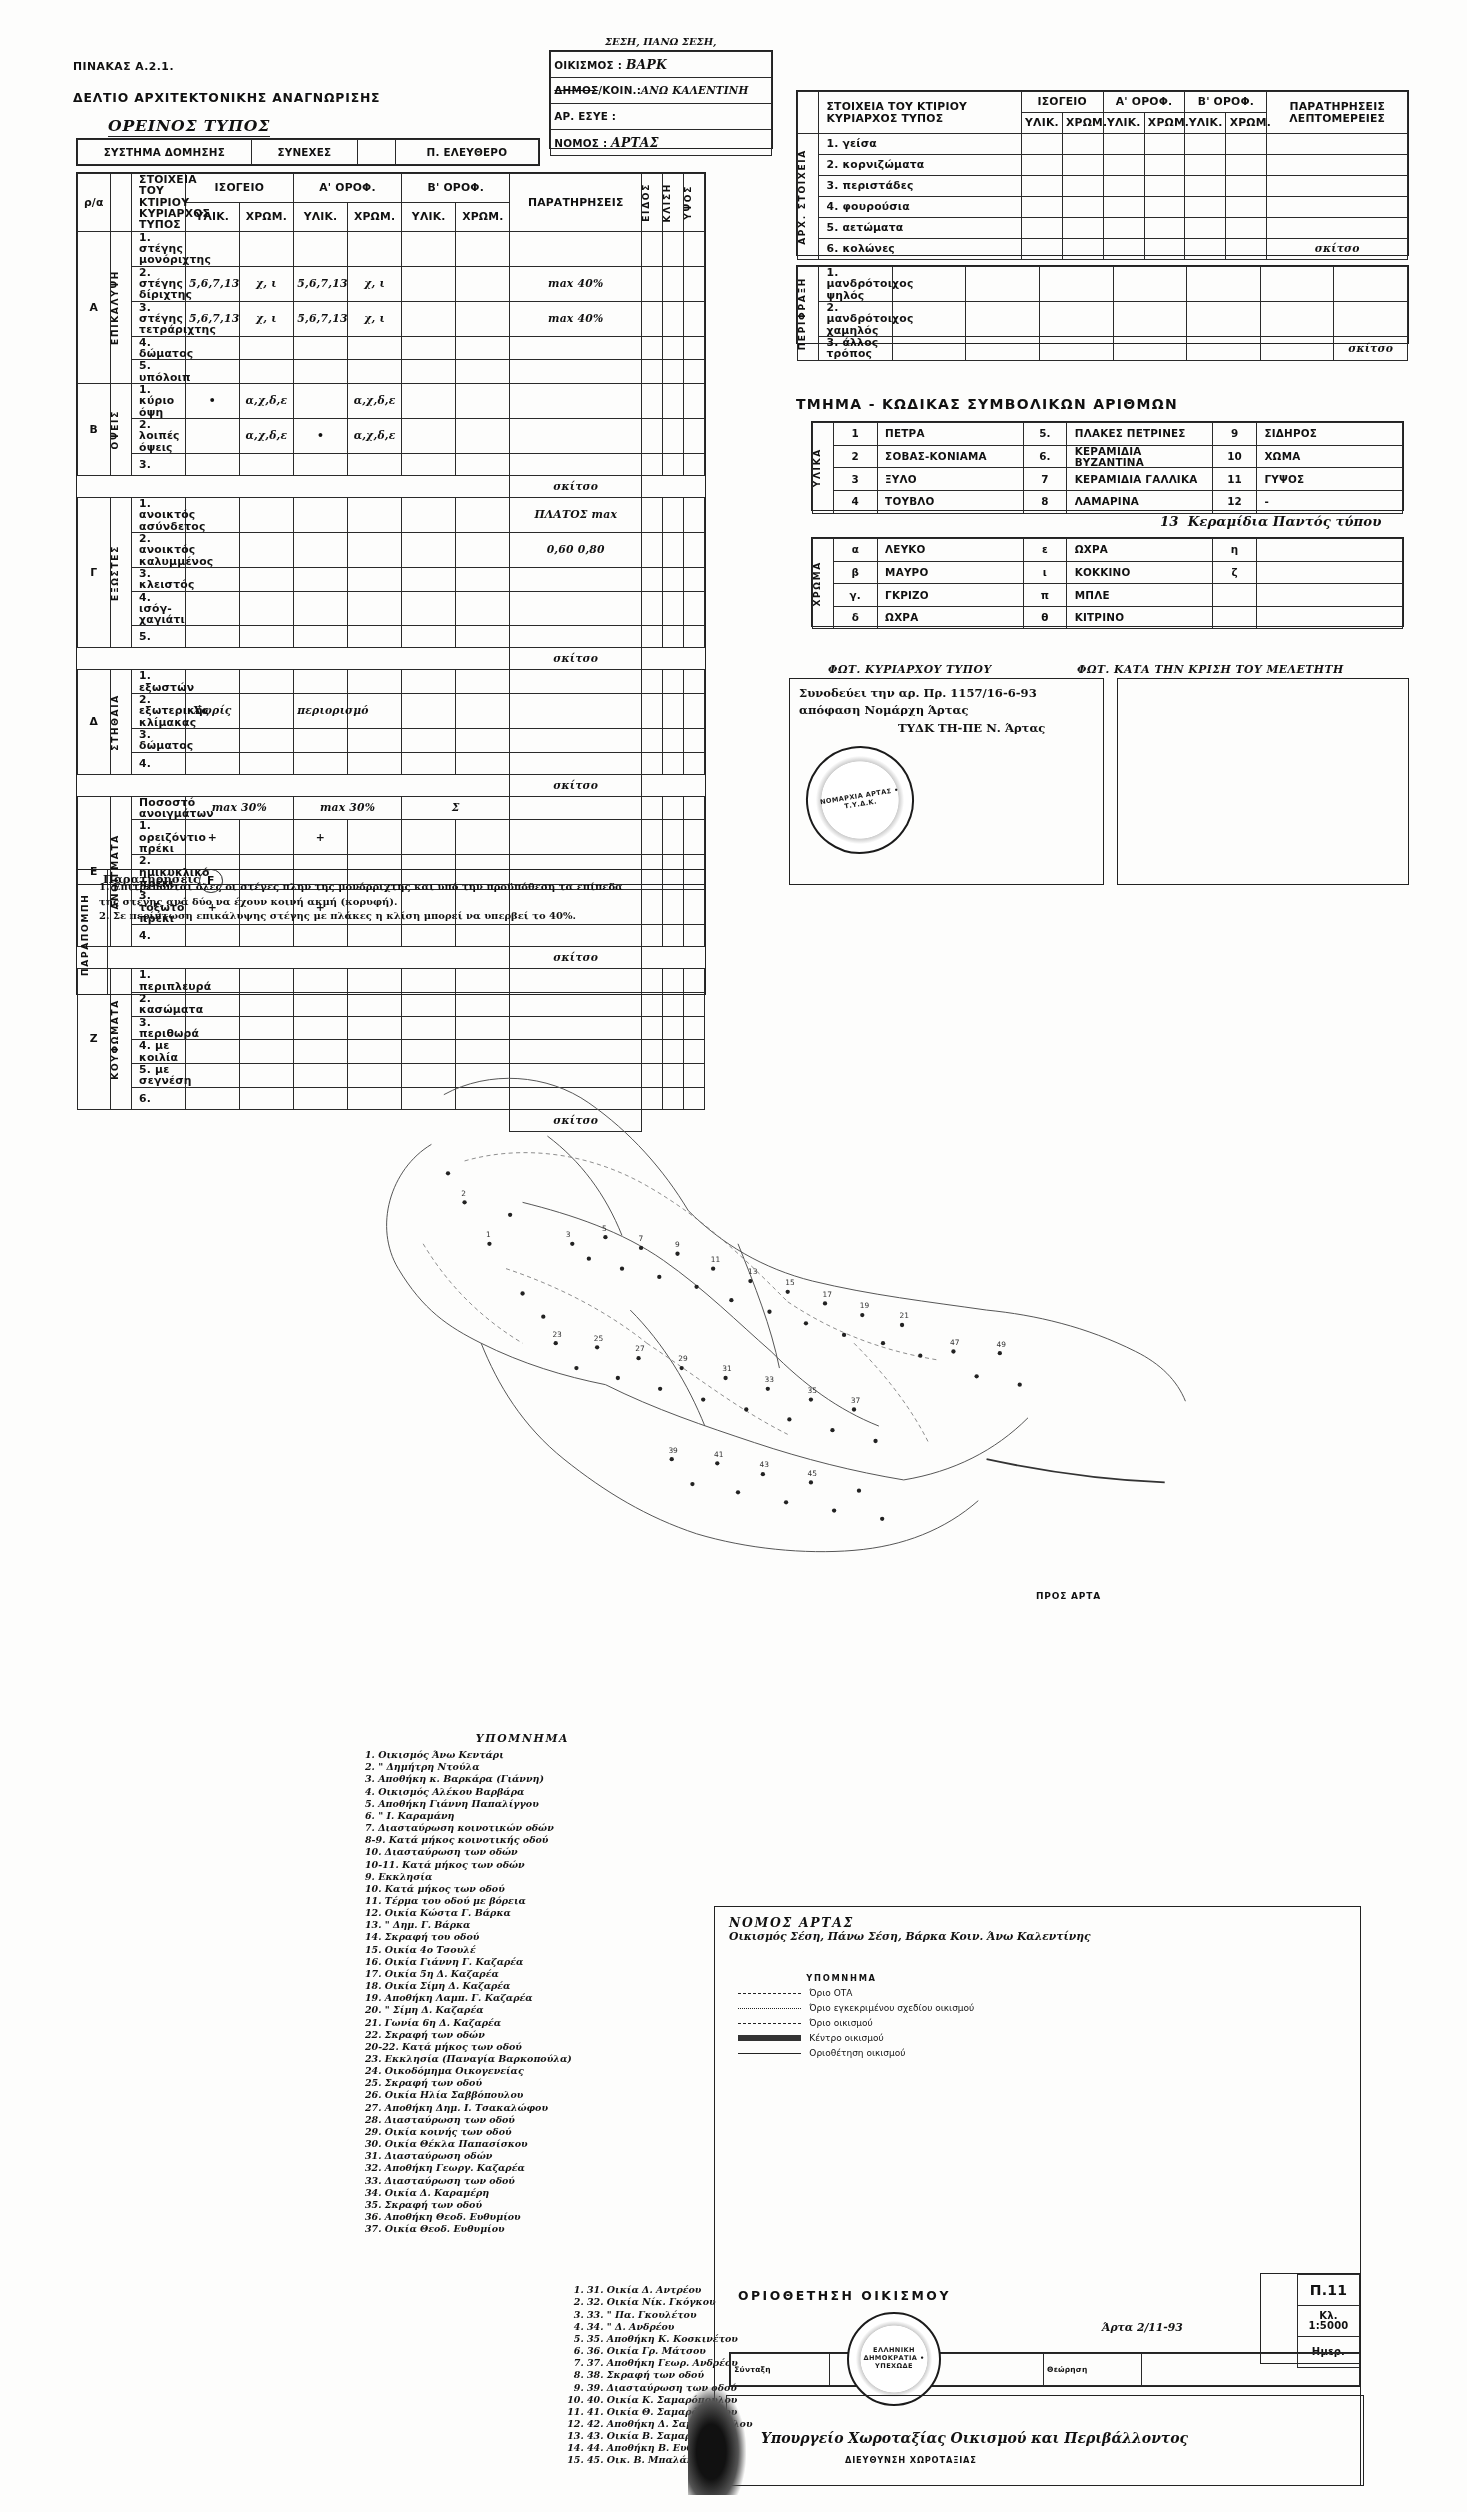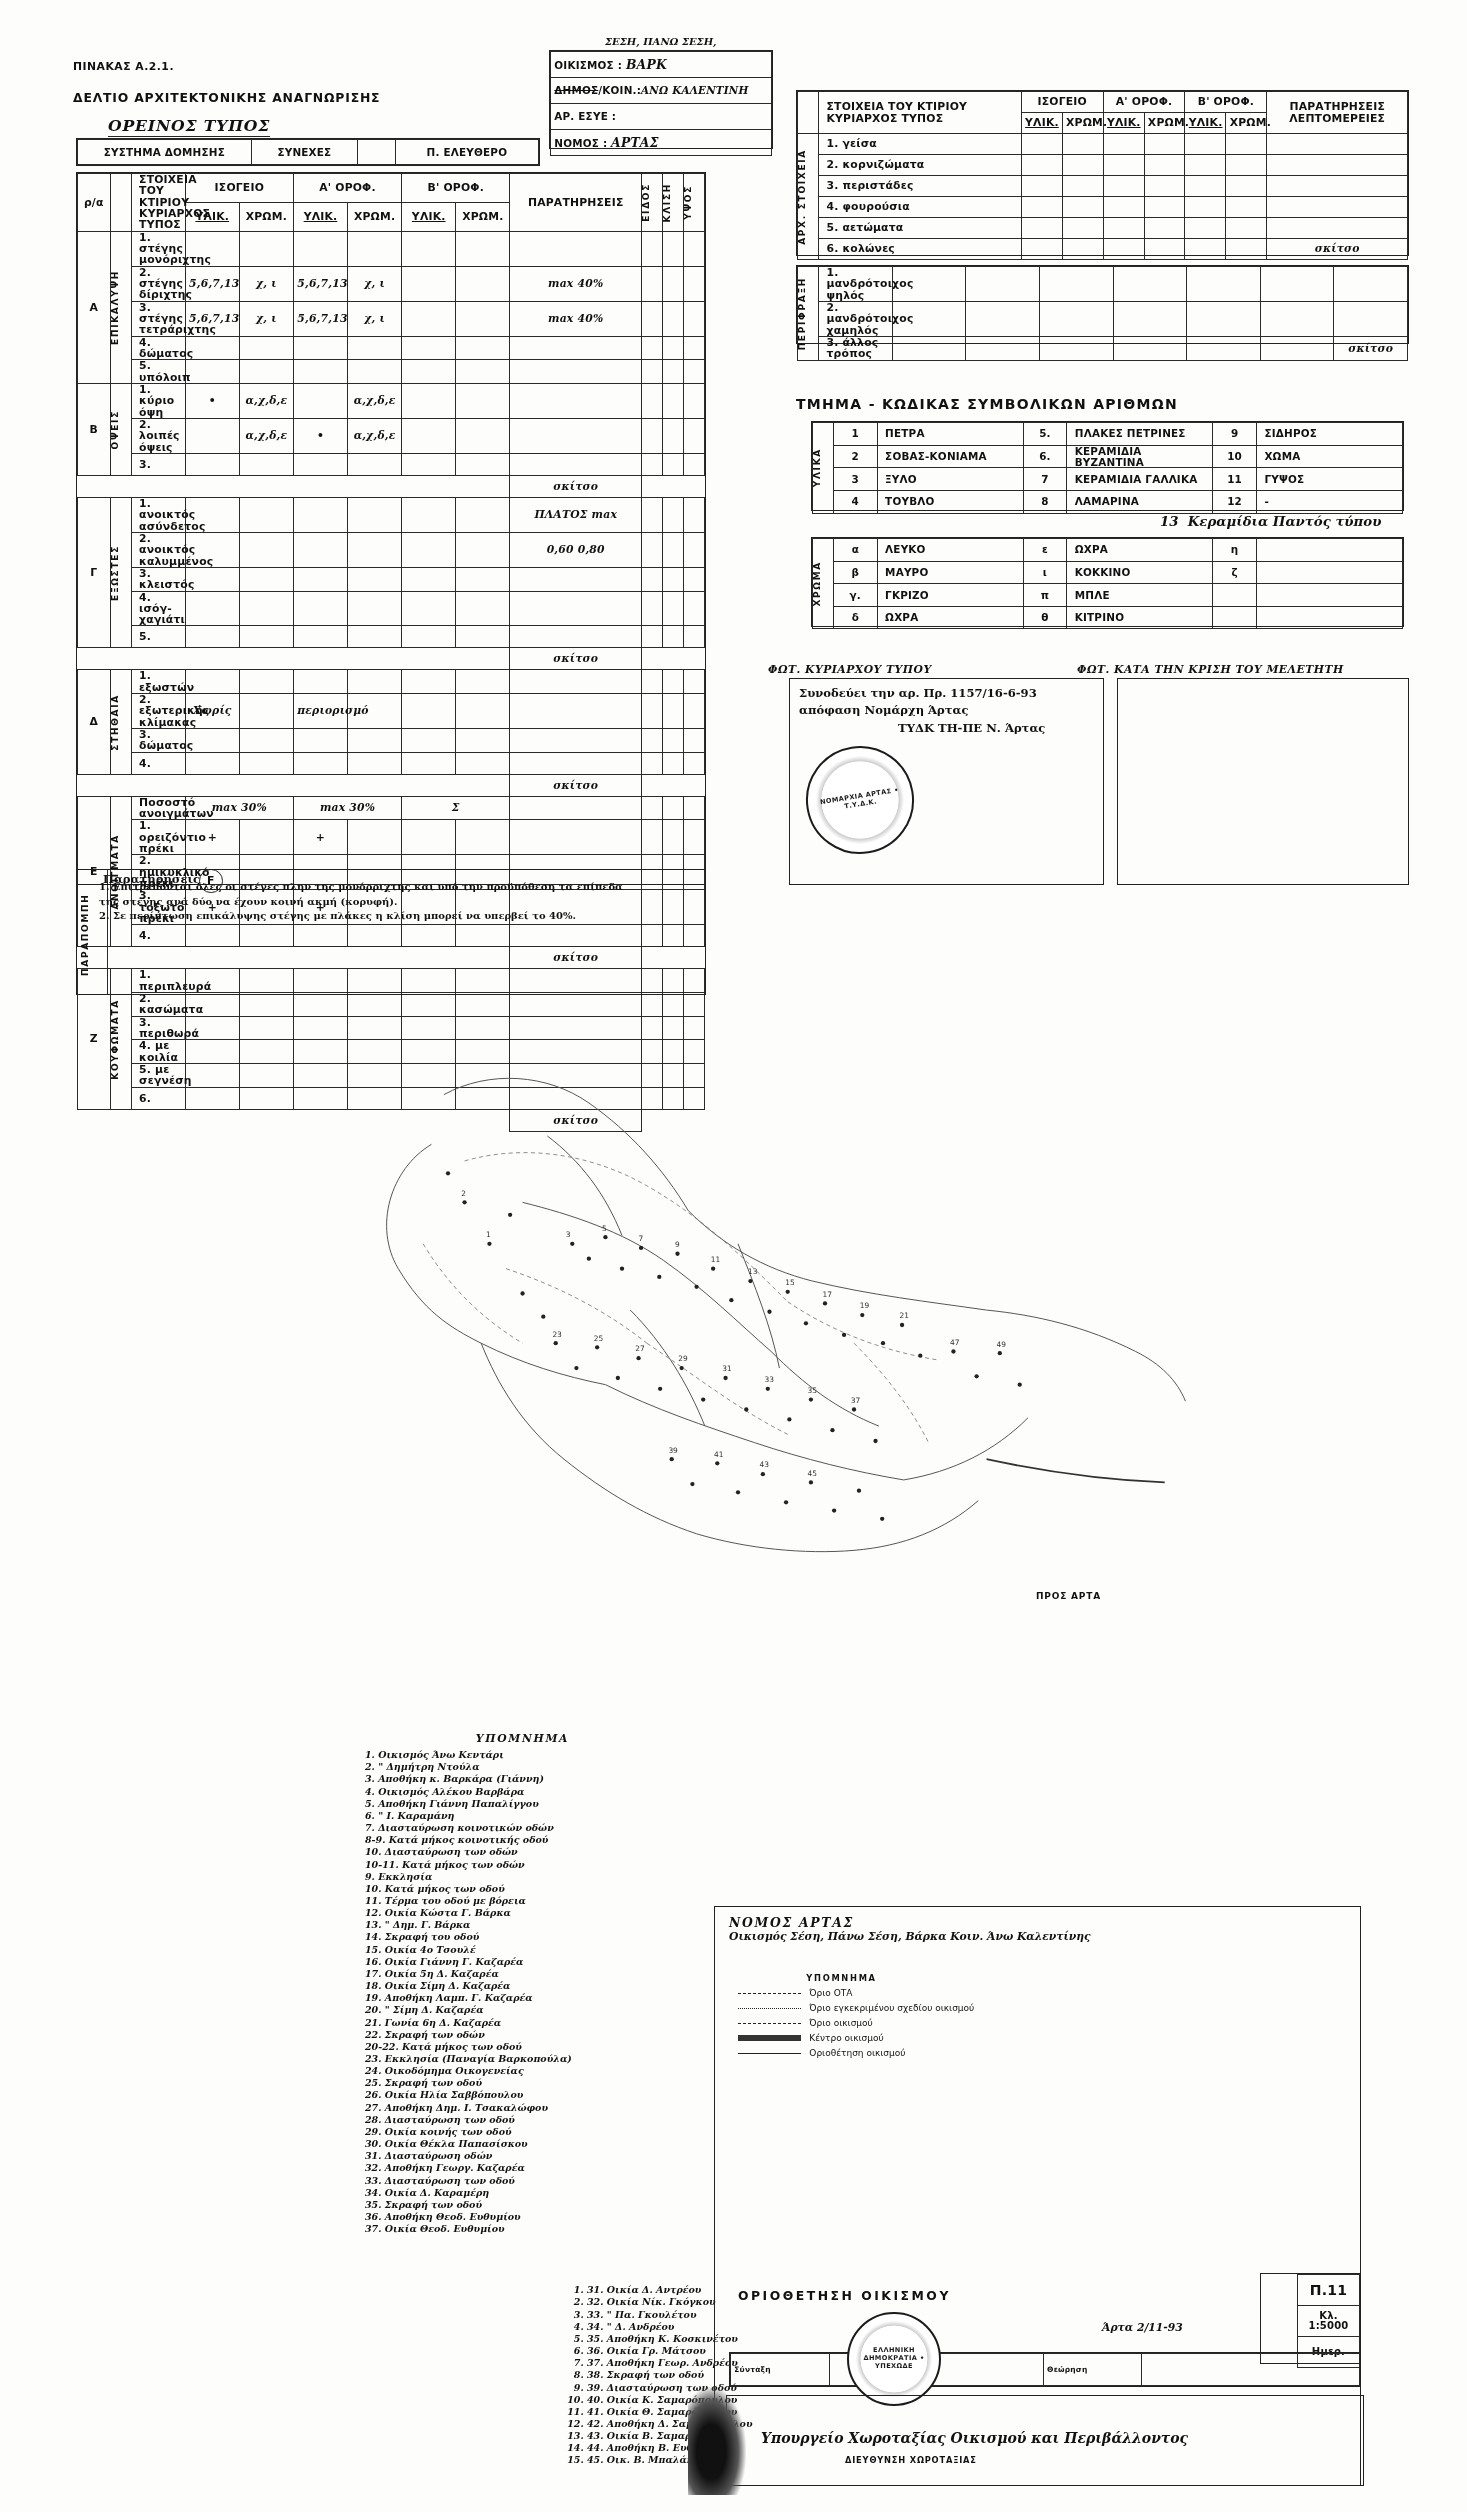--- a/index.html
+++ b/index.html
@@ -30,21 +30,21 @@
   
   #sys{left:76px;top:138px;width:464px;height:28px;}
   #sys .tbl td{text-align:center;font-size:10.4px;margin-left:43px;}
 
   
   #maint{left:76px;top:172px;width:630px;height:713px;}
   #maint .tbl td{height:21px;}
   .rowlab{text-align:left !important;padding-left:7.5px !important;font-size:10.4px;}
   .grp{width:25px;text-align:center;font-size:11.6px;font-weight:700;}
   .vcell{width:20px;padding:0 !important;}
-  .mat{width:43px;text-decoration:underline;}
+  .mat{width:43px;}
   .chr{width:30px;}
   .rem{width:124px;}
 
   
   #idbox{left:549px;top:50px;width:224px;height:99px;}
   #idbox .tbl td{font-size:10.4px;height:25px;}
   .strike{text-decoration:line-through;}
 
   
   #rbt{left:796px;top:90px;width:613px;height:166px;}
@@ -55,21 +55,21 @@
   
   #codes-title{left:796px;top:396px;}
   #mat-tbl{left:811px;top:421px;width:593px;height:90px;}
   #mat-tbl .tbl td{height:21.6px;font-size:10.4px;}
   #col-tbl{left:811px;top:537px;width:593px;height:90px;}
   #col-tbl .tbl td{height:21.6px;font-size:10.4px;}
   .numc{width:36px;text-align:center;}
   #extra13{left:1160px;top:514px;}
 
   
-  #ph1-lbl{left:768px;top:663px;}
+  #ph1-lbl{left:828px;top:663px;}
   #ph2-lbl{left:1077px;top:663px;}
   #ph1{left:789px;top:678px;width:315px;height:207px;}
   #ph2{left:1117px;top:678px;width:292px;height:207px;}
 
   
   .hw{font-family:"DejaVu Serif","Liberation Serif",serif;font-weight:700;}
   #appr{left:799px;top:685px;width:307px;font-size:11.6px;line-height:1.5;}
   #notes{left:99px;top:880px;width:547px;font-size:10px;line-height:1.45;}
 
   

